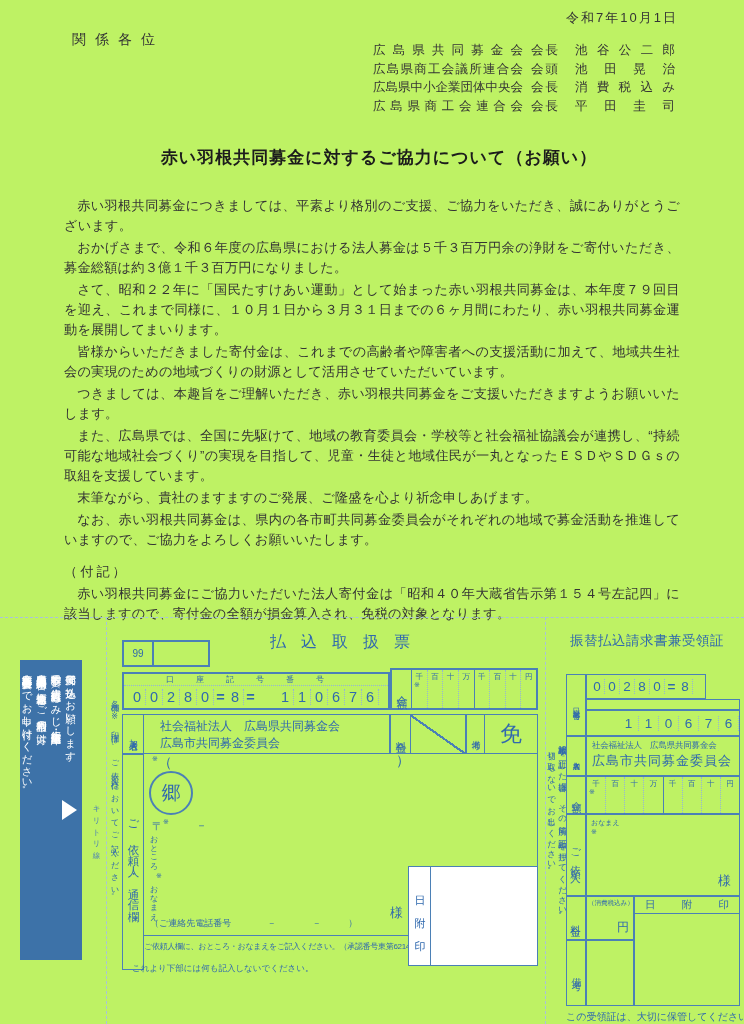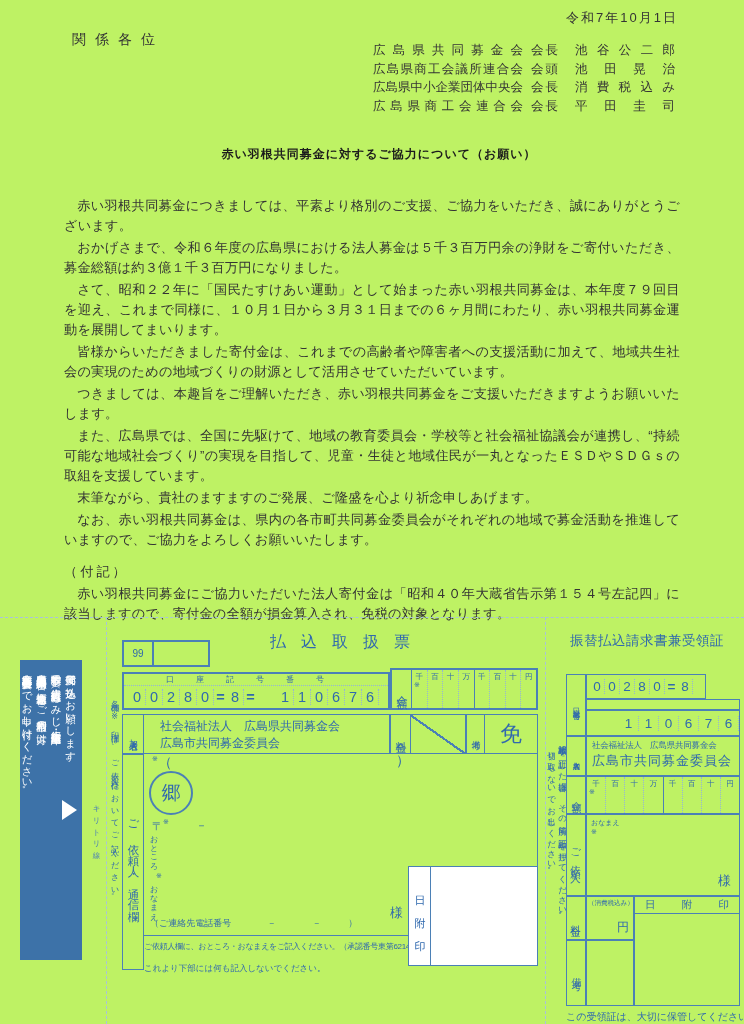--- a/index.html
+++ b/index.html
@@ -11,21 +11,21 @@
     color:#343434;
   }
   
   .lt-date { position:absolute; top:9px; right:66px; font-size:13px; letter-spacing:2px; }
   .lt-recipient { position:absolute; top:31px; left:72px; font-size:14px; letter-spacing:9px; }
   .lt-sigs { position:absolute; top:41px; left:373px; font-size:12.5px; line-height:18.5px; }
   .sig-org  { display:inline-block; width:150px; text-align:justify; text-align-last:justify; }
   .sig-title{ display:inline-block; width:32px; margin-left:8px; letter-spacing:2px; }
   .sig-name { display:inline-block; width:100px; margin-left:12px; text-align:justify; text-align-last:justify; }
   .lt-title { position:absolute; top:146px; left:0; width:100%; text-align:center;
-              font-size:12px; font-weight:bold; letter-spacing:1px; color:#1c1c1c;padding-left:14px; }
+              font-size:17px; font-weight:bold; letter-spacing:1px; color:#1c1c1c;padding-left:14px; }
   .lt-body { position:absolute; top:196px; left:64px; width:616px;
              font-size:13.2px; line-height:20px; letter-spacing:0.2px; text-align:justify; }
   .lt-body p { text-indent:1em; margin-top:2px; }
   .lt-body p:first-child { margin-top:0; }
   .lt-ps-label { margin-top:12px; letter-spacing:3px; }
   
   .cut-h { position:absolute; top:617px; left:0; width:744px; border-top:1px dashed #a9c2dc; }
   .cut-v { position:absolute; top:617px; height:407px; border-left:1px dashed #a9c2dc; }
   .cut-v.l { left:106px; } .cut-v.r { left:545px; }
   .kiritori { position:absolute; left:91px; top:800px; writing-mode:vertical-rl;
@@ -93,21 +93,21 @@
              border:2.5px solid #4b80b6; border-radius:50%; display:flex; align-items:center;
              justify-content:center; font-size:19px; color:#3069ae; }
   .m-postal { position:absolute; left:8px; top:64px; font-size:11px; color:#3069ae; }
   .m-dash { position:absolute; left:52px; top:64px; font-size:11px; color:#3069ae; }
   .m-otoko { position:absolute; left:3px; top:76px; writing-mode:vertical-rl; font-size:8px; color:#3069ae; }
   .m-oname { position:absolute; left:3px; top:118px; writing-mode:vertical-rl; font-size:8px; color:#3069ae; }
   .m-sama { position:absolute; left:246px; top:150px; font-size:13px; color:#3069ae; }
   .m-phone { position:absolute; left:6px; top:163px; font-size:9px; color:#3069ae; white-space:nowrap; }
   .m-note1 { position:absolute; left:24px; top:311px; font-size:8px; letter-spacing:-0.3px;
              color:#3069ae; white-space:nowrap; }
-  .m-note2 { position:absolute; left:24px; top:333px; font-size:8.5px; color:#3069ae; white-space:nowrap; }
+  .m-note2 { position:absolute; left:12px; top:333px; font-size:8.5px; color:#3069ae; white-space:nowrap; }
   .m-fillnote { position:absolute; left:-12px; top:64px; height:260px; writing-mode:vertical-rl;
                 font-size:8px; letter-spacing:3px; color:#3069ae; }
   .m-datestamp { position:absolute; left:288px; top:236px; width:130px; height:100px;
                  border:1.5px solid #4b80b6; background:#fff; z-index:2; display:flex; }
   .m-datestamp .lab { width:22px; border-right:1.5px solid #4b80b6; font-size:11px;
                       letter-spacing:22px; padding-top:8px; }
   
   .cutnote { position:absolute; left:546px; top:745px; writing-mode:vertical-rl;
              font-size:8.5px; letter-spacing:1px; color:#3069ae; }
   .corrnote { position:absolute; left:557px; top:738px; writing-mode:vertical-rl;

